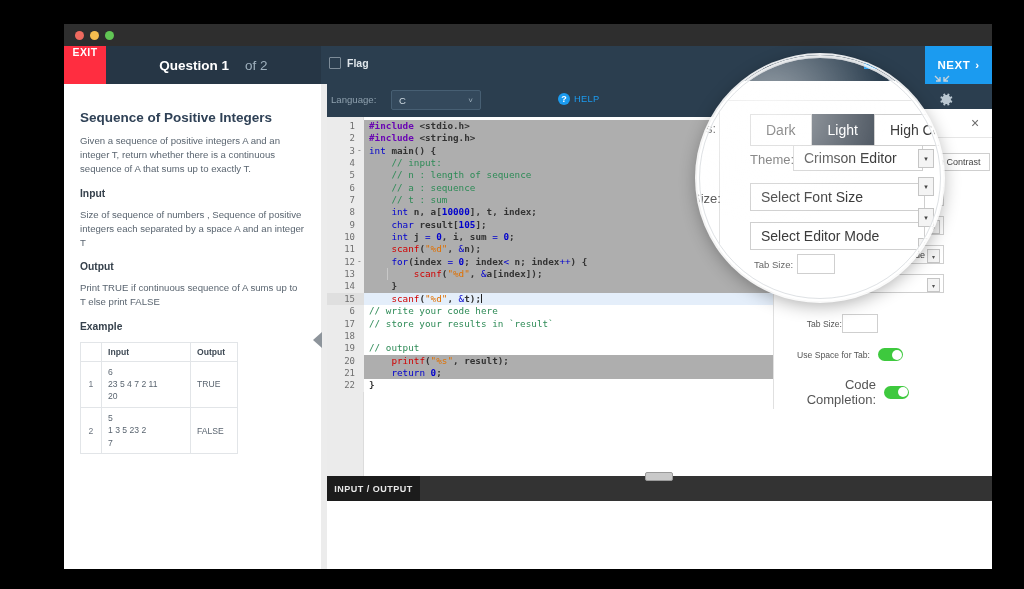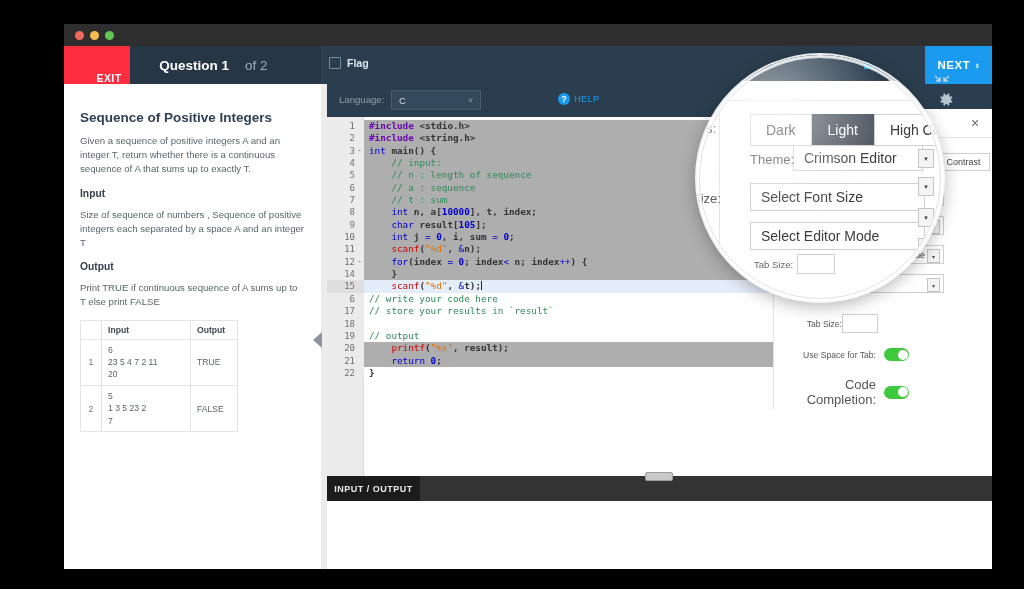--- a/index.html
+++ b/index.html
@@ -38,23 +38,22 @@
     position: absolute; left: 0; top: 22px;
     width: 928px; height: 38px;
     background: #263645;
   }
   .exit-btn {
     position: absolute; left: 0; top: 0;
     width: 42px; height: 38px;
     background: #ff2d40;
     color: #fff;
     font-size: 10.5px; font-weight: bold; letter-spacing: .4px;
-    display: flex; align-items: flex-end; justify-content: center;
-    cursor: pointer;
-    padding-left: 24px;
+    display: flex; align-items: flex-start; justify-content: center;
+    cursor: pointer;
   }
   .qtitle {
     position: absolute; left: 42px; top: 0;
     width: 215px; height: 38px;
     display: flex; align-items: center; justify-content: center;
     color: #fff; font-size: 13.5px; font-weight: bold;
   }
   .qtitle .dim { color: #9fb0bd; font-weight: normal; margin-left: 16px; }
   .hdr-right-panel {
     position: absolute; left: 257px; top: 0;
@@ -149,21 +148,21 @@
     width: 665px; height: 485px;
     background: #ffffff;
     overflow: hidden;
   }
   .editor-toolbar {
     position: absolute; left: 0; top: 0;
     width: 665px; height: 33px;
     background: #2b3e4f;
   }
   .lang-label {
-    position: absolute; left: 12px; top: 10px;
+    position: absolute; left: 4px; top: 10px;
     color: #8ea0ae; font-size: 9.6px;
   }
   .lang-select {
     position: absolute; left: 64px; top: 6px;
     width: 90px; height: 20px;
     background: #34495c;
     border: 1px solid #475f73;
     border-radius: 2px;
     color: #cfdae2; font-size: 9.6px;
     display: flex; align-items: center;
@@ -518,20 +517,21 @@
       </g>
     </svg>
 
     <div class="left-pane">
       <div class="prob-title">Sequence of Positive Integers</div>
       <div class="prob-p">Given a sequence of positive integers A and an integer T, return whether there is a continuous sequence of A that sums up to exactly T.</div>
       <div class="prob-h">Input</div>
       <div class="prob-p">Size of sequence of numbers , Sequence of positive integers each separated by a space A and an integer T</div>
       <div class="prob-h">Output</div>
       <div class="prob-p">Print TRUE if continuous sequence of A sums up to T  else print FALSE</div>
+      <div class="prob-h">Example</div>
 
       <table class="ex-table">
         <thead>
           <tr>
             <th class="idx"></th>
             <th class="inp">Input</th>
             <th class="out">Output</th>
           </tr>
         </thead>
         <tbody id="example-rows">
@@ -580,20 +580,21 @@
             <div class="code-line locked"><div class="gtr-bg"></div><span class="ln">3</span><span class="fold">-</span><span class="code-txt"><span class="kw">int</span> <span class="blk">main() {</span></span></div>
             <div class="code-line locked"><div class="gtr-bg"></div><span class="ln">4</span><span class="fold"></span><span class="code-txt">    <span class="cmt">// input:</span></span></div>
             <div class="code-line locked"><div class="gtr-bg"></div><span class="ln">5</span><span class="fold"></span><span class="code-txt">    <span class="cmt">// n : length of sequence</span></span></div>
             <div class="code-line locked"><div class="gtr-bg"></div><span class="ln">6</span><span class="fold"></span><span class="code-txt">    <span class="cmt">// a : sequence</span></span></div>
             <div class="code-line locked"><div class="gtr-bg"></div><span class="ln">7</span><span class="fold"></span><span class="code-txt">    <span class="cmt">// t : sum</span></span></div>
             <div class="code-line locked"><div class="gtr-bg"></div><span class="ln">8</span><span class="fold"></span><span class="code-txt">    <span class="kw">int</span> <span class="blk">n, a[</span><span class="num">10000</span><span class="blk">], t, index;</span></span></div>
             <div class="code-line locked"><div class="gtr-bg"></div><span class="ln">9</span><span class="fold"></span><span class="code-txt">    <span class="kw">char</span> <span class="blk">result[</span><span class="num">105</span><span class="blk">];</span></span></div>
             <div class="code-line locked"><div class="gtr-bg"></div><span class="ln">10</span><span class="fold"></span><span class="code-txt">    <span class="kw">int</span> <span class="blk">j </span><span class="op">=</span><span class="blk"> </span><span class="num">0</span><span class="blk">, i, sum </span><span class="op">=</span><span class="blk"> </span><span class="num">0</span><span class="blk">;</span></span></div>
             <div class="code-line locked"><div class="gtr-bg"></div><span class="ln">11</span><span class="fold"></span><span class="code-txt">    <span class="fn">scanf</span><span class="blk">(</span><span class="str">"%d"</span><span class="blk">, </span><span class="op">&amp;</span><span class="blk">n);</span></span></div>
             <div class="code-line locked"><div class="gtr-bg"></div><span class="ln">12</span><span class="fold">-</span><span class="code-txt">    <span class="kw">for</span><span class="blk">(index </span><span class="op">=</span><span class="blk"> </span><span class="num">0</span><span class="blk">; index</span><span class="op">&lt;</span><span class="blk"> n; index</span><span class="op">++</span><span class="blk">) {</span></span></div>
+            <div class="code-line locked"><div class="gtr-bg"></div><span class="ln">13</span><span class="fold"></span><span class="code-txt">        <span class="fn">scanf</span><span class="blk">(</span><span class="str">"%d"</span><span class="blk">, </span><span class="op">&amp;</span><span class="blk">a[index]);</span></span><div class="indent-guide"></div></div>
             <div class="code-line locked"><div class="gtr-bg"></div><span class="ln">14</span><span class="fold"></span><span class="code-txt">    <span class="blk">}</span></span></div>
             <div class="code-line active"><div class="gtr-bg"></div><span class="ln">15</span><span class="fold"></span><span class="code-txt">    <span class="fn">scanf</span><span class="blk">(</span><span class="str">"%d"</span><span class="blk">, </span><span class="op">&amp;</span><span class="blk">t);</span><span class="caret"></span></span></div>
             <div class="code-line plain"><div class="gtr-bg"></div><span class="ln">6</span><span class="fold"></span><span class="code-txt"><span class="cmt">// write your code here</span></span></div>
             <div class="code-line plain"><div class="gtr-bg"></div><span class="ln">17</span><span class="fold"></span><span class="code-txt"><span class="cmt">// store your results in `result`</span></span></div>
             <div class="code-line plain"><div class="gtr-bg"></div><span class="ln">18</span><span class="fold"></span><span class="code-txt"></span></div>
             <div class="code-line plain"><div class="gtr-bg"></div><span class="ln">19</span><span class="fold"></span><span class="code-txt"><span class="cmt">// output</span></span></div>
             <div class="code-line locked"><div class="gtr-bg"></div><span class="ln">20</span><span class="fold"></span><span class="code-txt">    <span class="fn">printf</span><span class="blk">(</span><span class="str">"%s"</span><span class="blk">, result);</span></span></div>
             <div class="code-line locked"><div class="gtr-bg"></div><span class="ln">21</span><span class="fold"></span><span class="code-txt">    <span class="kw">return</span> <span class="num">0</span><span class="blk">;</span></span></div>
             <div class="code-line plain"><div class="gtr-bg"></div><span class="ln">22</span><span class="fold"></span><span class="code-txt"><span class="blk">}</span></span></div>
           </div>
@@ -648,21 +649,21 @@
           <span></span>
           <span class="arw">▾</span>
         </span>
       </div>
 
       <div class="dlg-row" style="left:6px; top:205px;">
         <span class="dlg-label" style="width:62px; font-size:8.6px;">Tab Size:</span>
         <span class="tabsize-box"></span>
       </div>
 
-      <div class="dlg-row" style="left:6px; top:239px;">
+      <div class="dlg-row" style="left:0; top:239px;">
         <span class="dlg-label" style="width:96px; font-size:8.6px;">Use Space for Tab:</span>
         <span class="toggle" style="margin-left:8px;">
           <span class="knob"></span>
         </span>
       </div>
 
       <div class="dlg-row" style="left:6px; top:268px;">
         <span class="dlg-label" style="width:96px; font-size:13px;">Code Completion:</span>
         <span class="toggle" style="margin-left:8px;">
           <span class="knob"></span>

